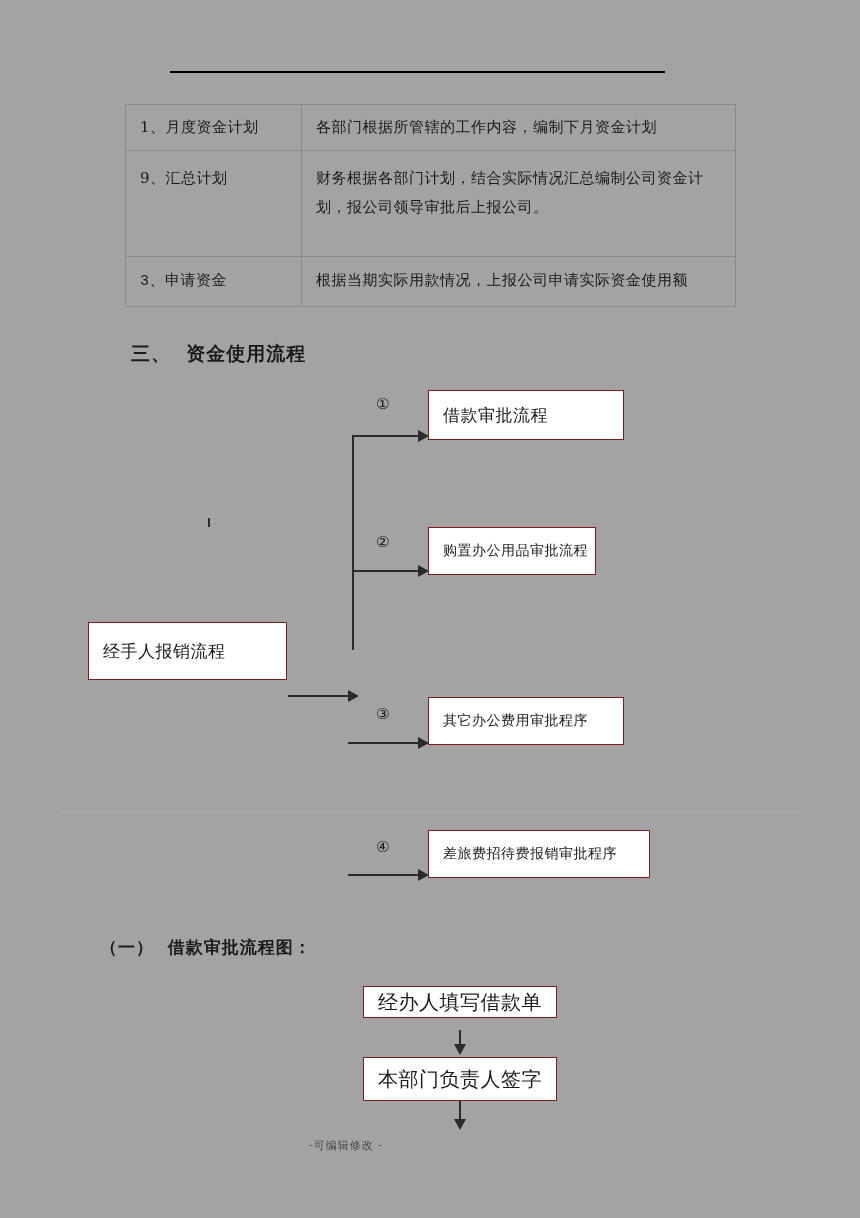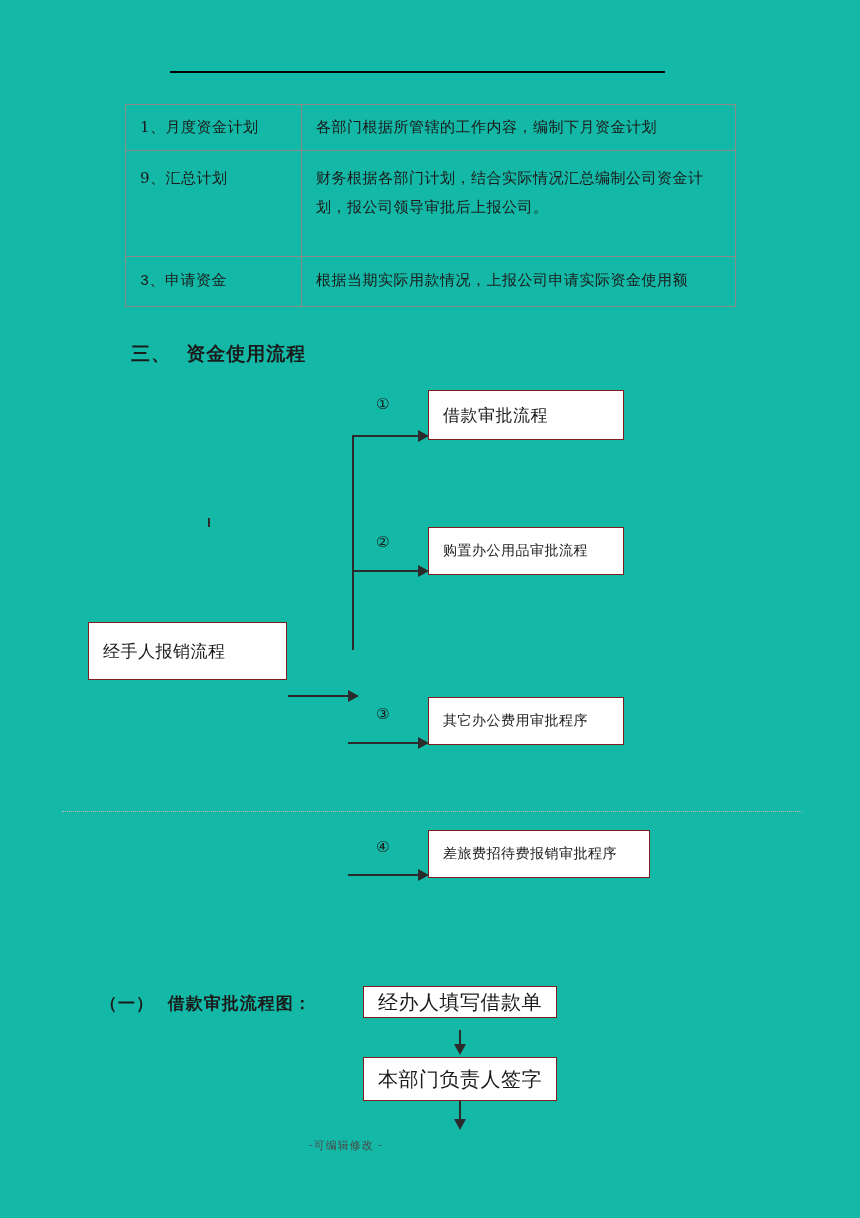--- a/index.html
+++ b/index.html
@@ -9,21 +9,21 @@
   }
   body {
     font-family: "DejaVu Serif", "Liberation Serif", serif;
     color: #1a1a1a;
   }
   #page {
     position: relative;
     width: 860px;
     height: 1218px;
     overflow: hidden;
-    background: #14b8a6;
+    background: #a3a3a3;
   }
 
   
   .top-rule {
     position: absolute;
     left: 170px;
     top: 71px;
     width: 495px;
     height: 0;
     border-top: 2px solid #000;
@@ -56,39 +56,39 @@
   
   .heading {
     position: absolute;
     font-size: 19px;
     font-weight: bold;
     letter-spacing: 1px;
     font-family: "DejaVu Serif", "Liberation Serif", serif;
     white-space: pre;
   }
   #heading-3 { left: 131px; top: 341px; }
-  #heading-1 { left: 100px; top: 992px; font-size: 17px; }
+  #heading-1 { left: 100px; top: 936px; font-size: 17px; }
 
   
   .flow-box {
     position: absolute;
     border: 1px solid #7f1d1d;
     box-sizing: border-box;
     display: flex;
     align-items: center;
     background: #fff;
     font-family: "DejaVu Serif", "Liberation Serif", serif;
     letter-spacing: 0.5px;
     white-space: nowrap;
   }
   .flow-box.pad-left { padding-left: 14px; }
 
   #box-src   { left: 88px;  top: 622px; width: 199px; height: 58px; font-size: 17px; }
   #box-1     { left: 428px; top: 390px; width: 196px; height: 50px; font-size: 17px; }
-  #box-2     { left: 428px; top: 527px; width: 196px; height: 48px; font-size: 14px; }
+  #box-2     { left: 428px; top: 527px; width: 168px; height: 48px; font-size: 14px; }
   #box-3     { left: 428px; top: 697px; width: 196px; height: 48px; font-size: 14px; }
   #box-4     { left: 428px; top: 830px; width: 222px; height: 48px; font-size: 14px; }
 
   #box-a { left: 363px; top: 986px; width: 194px; height: 32px; font-size: 20px; justify-content: center; }
   #box-b { left: 363px; top: 1057px; width: 194px; height: 44px; font-size: 20px; justify-content: center; }
 
   
   .hline {
     position: absolute;
     height: 0;

